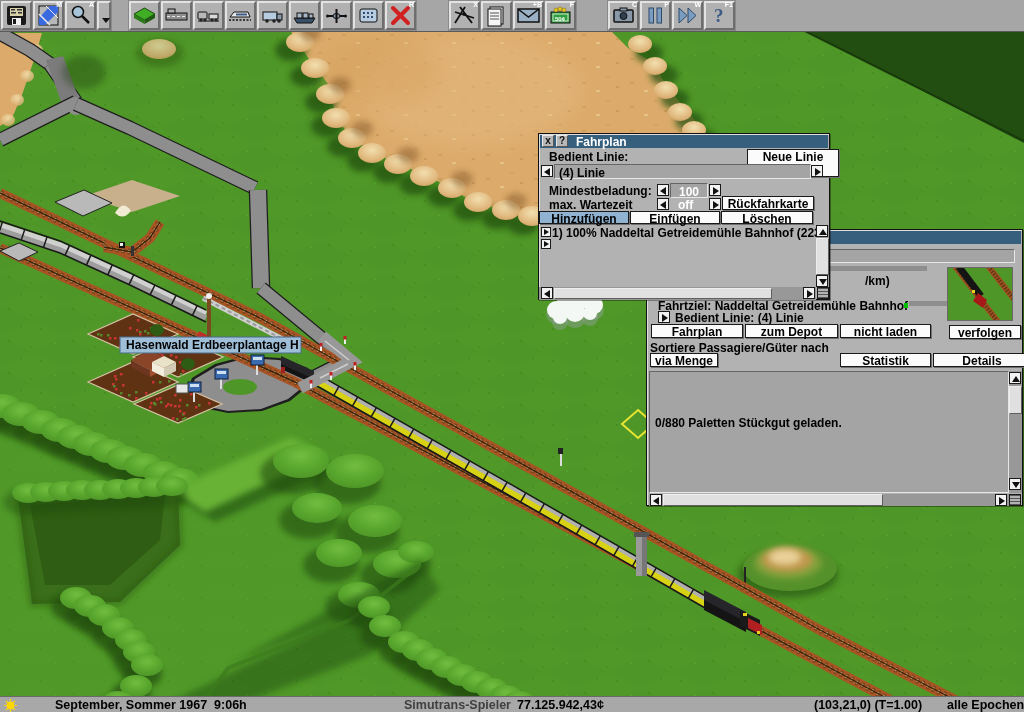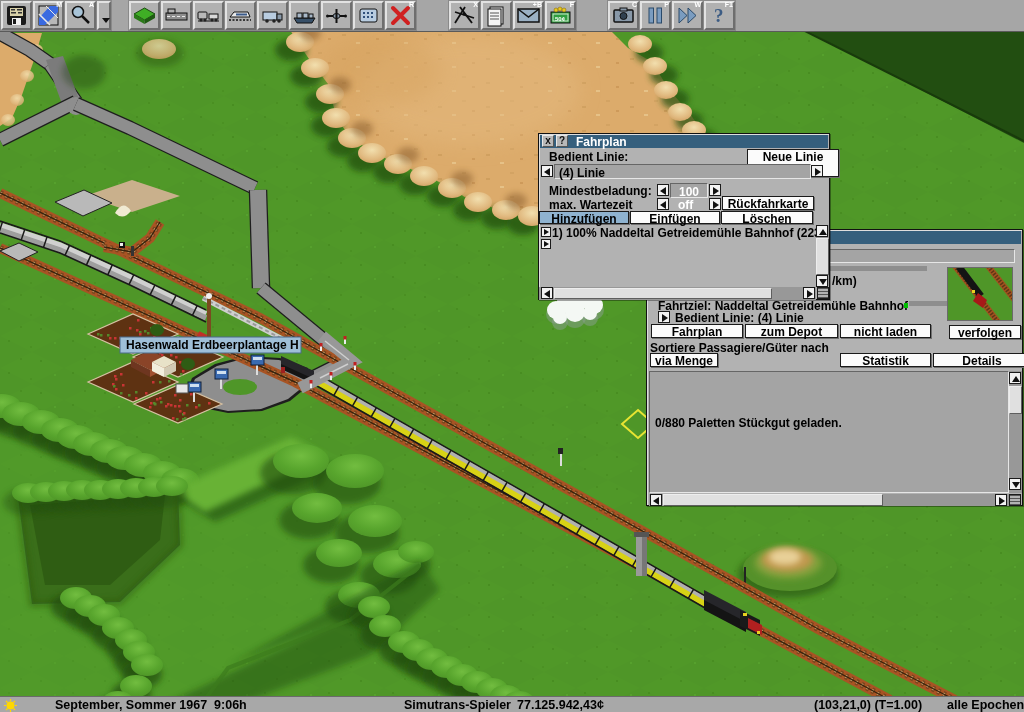--- a/index.html
+++ b/index.html
@@ -472,21 +472,21 @@
 </svg>
 
 <div class="win" style="left:646px; top:229px; width:377px; height:277px;">
   <div class="tbar">
       <div class="wb" style="left:2px;top:0px;">x</div>
       <div class="wb" style="left:16px;top:0px;">?</div>
       <span class="cap">(4) Linie</span>
     </div>
   <div class="sunk" style="left:10px; top:19px; width:358px; height:14px;"></div>
   <div style="position:absolute; left:10px; top:36px; width:270px; height:5px; background:#8e8e8e;"></div>
-  <div class="lab" style="left:185px; top:44px;">/km)</div>
+  <div class="lab" style="left:185px; top:44px;padding-left:33px;">/km)</div>
   <div class="lab" style="left:11px; top:69px;">Fahrtziel: Naddeltal Getreidemühle Bahnhof</div>
   <div style="position:absolute; left:257px; top:73px; width:4px; height:5px; background:#00c000;"></div>
   <div style="position:absolute; left:262px; top:71px; width:38px; height:5px; background:#8e8e8e;"></div>
   <div class="arr ar" style="left:11px; top:81px;">
       <i></i>
     </div>
   <div class="lab" style="left:28px; top:81px;">Bedient Linie: (4) Linie</div>
   <div class="btn" style="left:4px; top:94px; width:92px; height:14px;">Fahrplan</div>
   <div class="btn" style="left:98px; top:94px; width:93px; height:14px;">zum Depot</div>
   <div class="btn" style="left:193px; top:94px; width:91px; height:14px;">nicht laden</div>
@@ -792,17 +792,17 @@
         <line x1="6.5" y1="11" x2="6.5" y2="13"></line>
         <line x1="0" y1="6.5" x2="2" y2="6.5"></line>
         <line x1="11" y1="6.5" x2="13" y2="6.5"></line>
         <line x1="2" y1="2" x2="3.5" y2="3.5"></line>
         <line x1="9.5" y1="9.5" x2="11" y2="11"></line>
         <line x1="2" y1="11" x2="3.5" y2="9.5"></line>
         <line x1="9.5" y1="3.5" x2="11" y2="2"></line>
       </g>
     </svg>
   <span style="left:22px;margin-left:33px;">September, Sommer 1967  9:06h</span>
-  <span style="left:404px; color:#000000;">Simutrans-Spieler</span>
+  <span style="left:404px; color:#404040;">Simutrans-Spieler</span>
   <span style="left:517px;">77.125.942,43¢</span>
   <span style="left:814px;">(103,21,0) (T=1.00)</span>
   <span style="left:947px;">alle Epochen</span>
 </div>
 
 </body></html>

